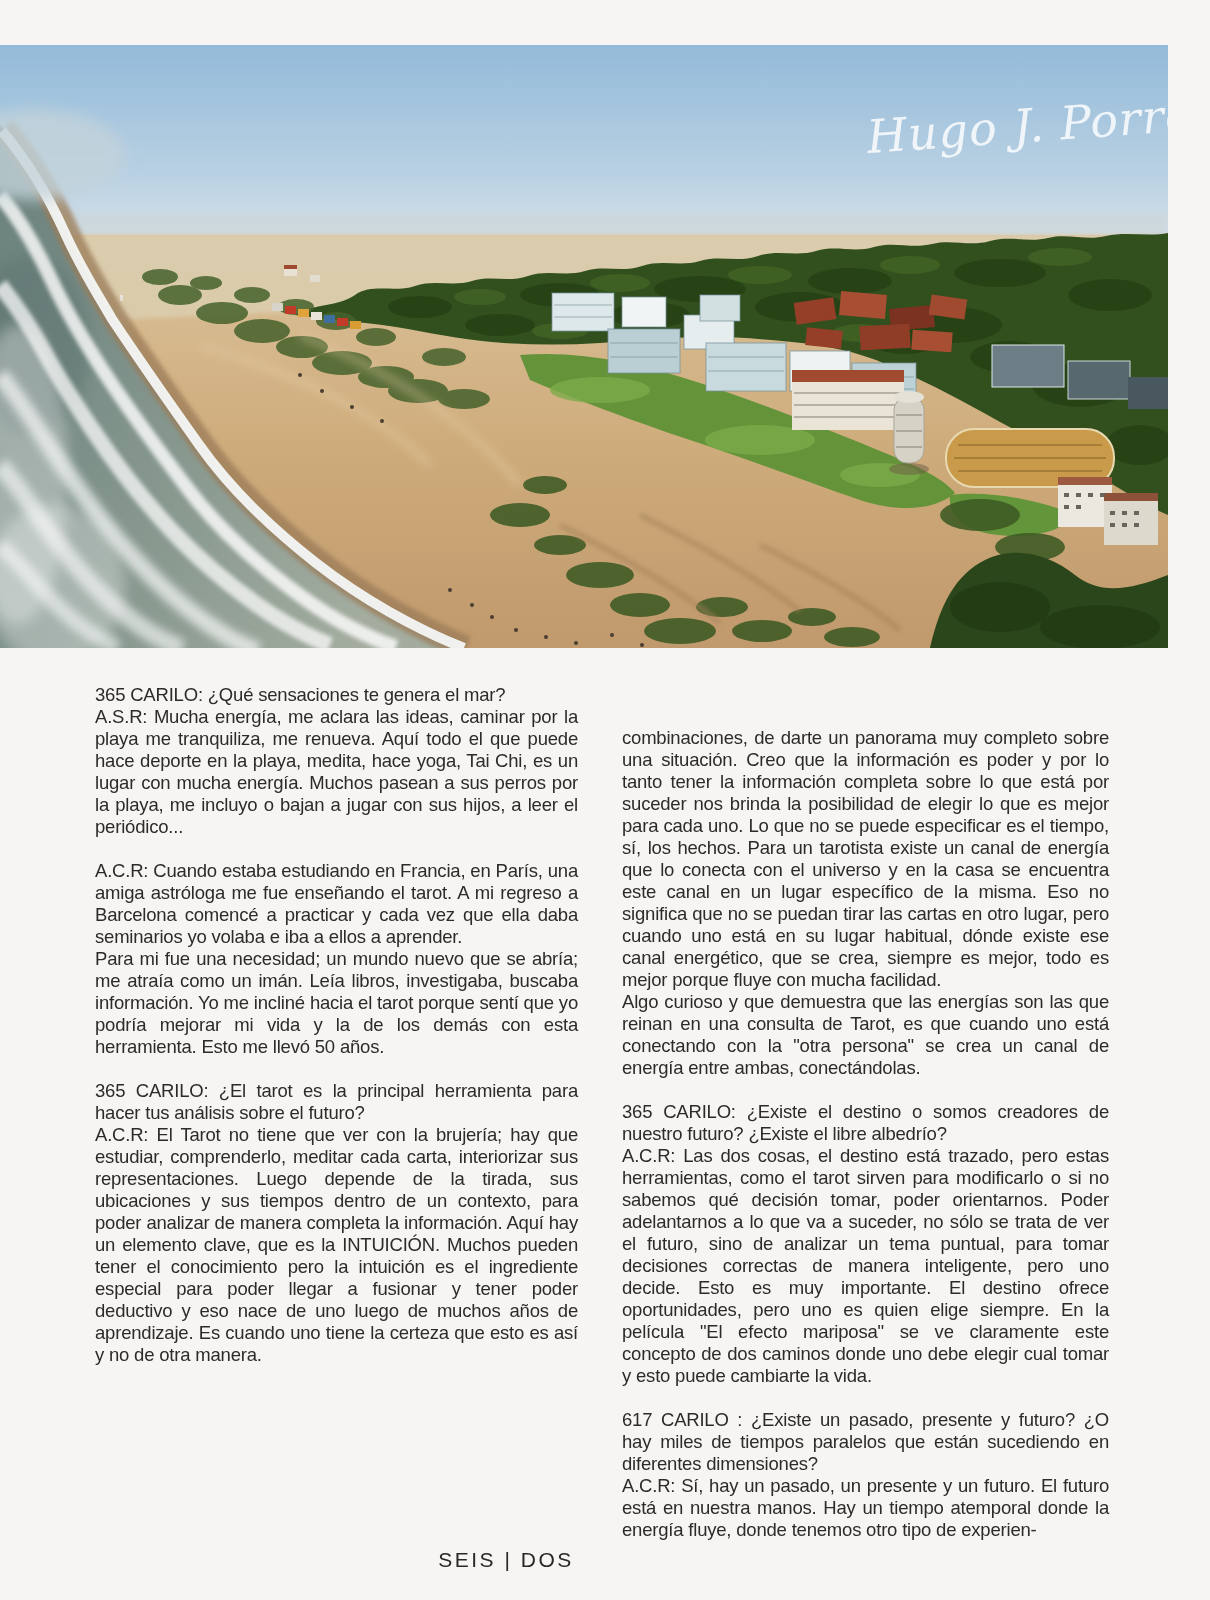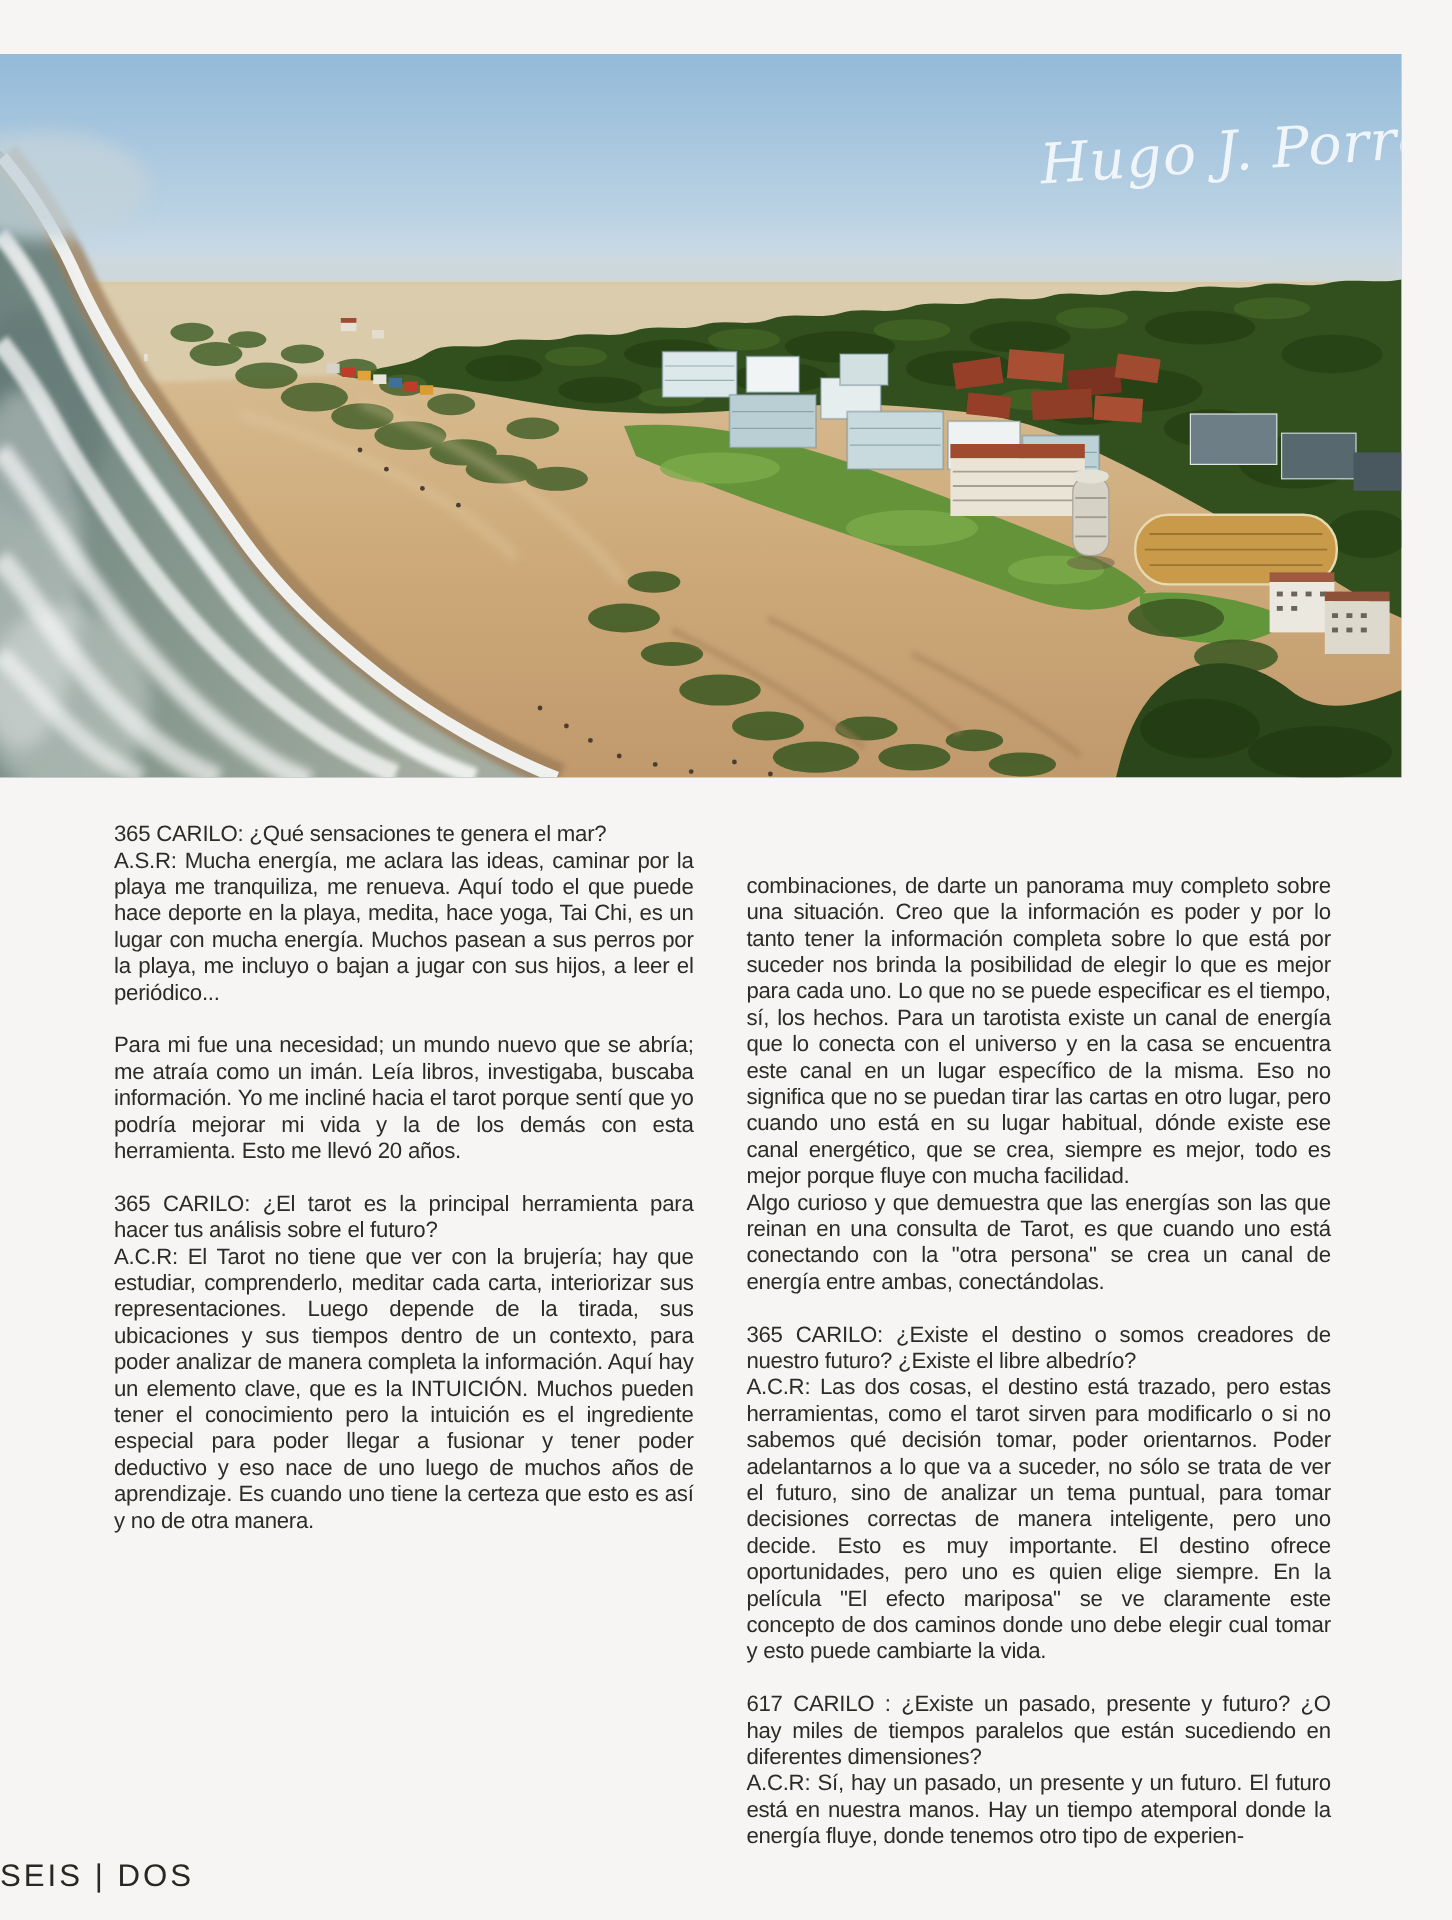--- a/index.html
+++ b/index.html
@@ -41,21 +41,22 @@
     font-size: 18.5px;
     line-height: 22px;
     letter-spacing: -0.2px;
     text-align: justify;
   }
 
   
   .footer {
     position: absolute; top: 1548px; left: 0;
     width: 1012px;
-    font-size: 26px;
+    text-align: center;
+    font-size: 21px;
     letter-spacing: 2.5px;
     color: #2a2824;
   }
 </style>
 </head>
 <body>
 
 <div class="page">
 
   <figure class="photo">
@@ -328,21 +329,22 @@
     </svg>
   </figure>
 
   <main class="columns">
     <section class="col left">
       <div class="qa-block">
         <p>365 CARILO: ¿Qué sensaciones te genera el mar?</p>
         <p>A.S.R: Mucha energía, me aclara las ideas, caminar por la playa me tranquiliza, me renueva.  Aquí todo el que puede hace deporte en la playa, medita, hace yoga, Tai Chi, es un lugar con mucha energía. Muchos pasean a sus perros por la playa, me incluyo o bajan a jugar con sus hijos, a leer el periódico...</p>
       </div>
       <div class="qa-block">
-        <p>Para mi fue una necesidad; un mundo nuevo que se abría; me atraía como un imán. Leía libros, investigaba, buscaba información. Yo me incliné hacia el tarot porque sentí que yo podría mejorar mi vida y la de los demás con esta herramienta. Esto me llevó 20 años.</p>
+        <p>A.C.R: Cuando estaba estudiando en Francia, en París, una amiga astróloga me fue enseñando el tarot. A mi regreso a Barcelona comencé a practicar y cada vez que ella daba seminarios yo volaba e iba a ellos a aprender.</p>
+        <p>Para mi fue una necesidad; un mundo nuevo que se abría; me atraía como un imán. Leía libros, investigaba, buscaba información. Yo me incliné hacia el tarot porque sentí que yo podría mejorar mi vida y la de los demás con esta herramienta. Esto me llevó 50 años.</p>
       </div>
       <div class="qa-block">
         <p>365 CARILO: ¿El tarot es la principal herramienta para hacer tus análisis sobre el futuro?</p>
         <p>A.C.R: El Tarot no tiene que ver con la brujería; hay que estudiar, comprenderlo, meditar cada carta, interiorizar sus representaciones. Luego depende de la tirada, sus ubicaciones y sus tiempos dentro de un contexto, para poder analizar de manera completa la información. Aquí hay un elemento clave, que es la INTUICIÓN. Muchos pueden tener el conocimiento pero la intuición es el ingrediente especial para poder llegar a fusionar y tener poder deductivo y eso nace de uno luego de muchos años de aprendizaje. Es cuando uno tiene la certeza que esto es así y no de otra manera.</p>
       </div>
     </section>
 
     <section class="col right">
       <div class="qa-block">
         <p>combinaciones, de darte un panorama muy completo sobre una situación. Creo que la información es poder y por lo tanto tener la información completa sobre lo que está por suceder nos brinda la posibilidad de elegir lo que es mejor para cada uno. Lo que no se puede especificar es el tiempo, sí, los hechos. Para un tarotista existe un canal de energía que lo conecta con el universo y en la casa se encuentra este canal en un lugar específico de la misma. Eso no significa que no se puedan tirar las cartas en otro lugar, pero cuando uno está en su lugar habitual, dónde existe ese canal energético, que se crea, siempre es mejor, todo es mejor porque fluye con mucha facilidad.</p>

